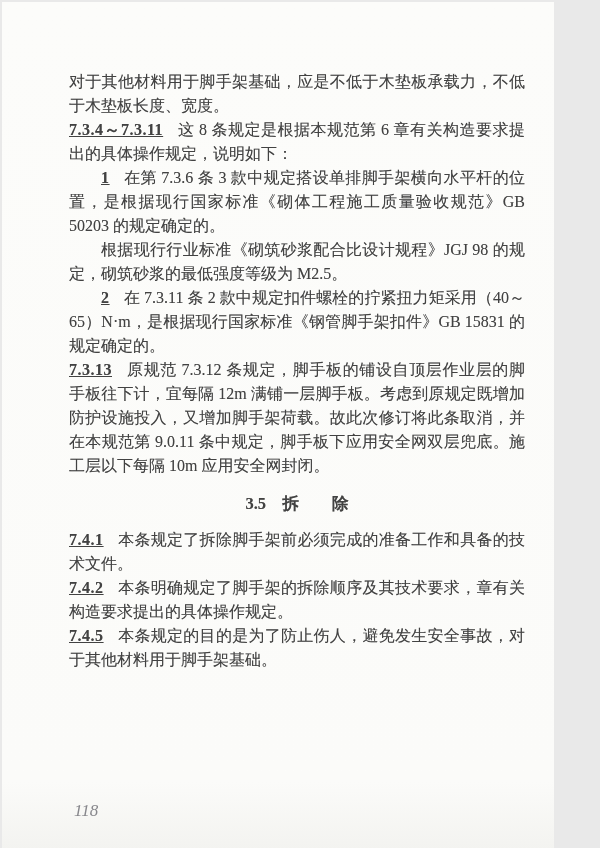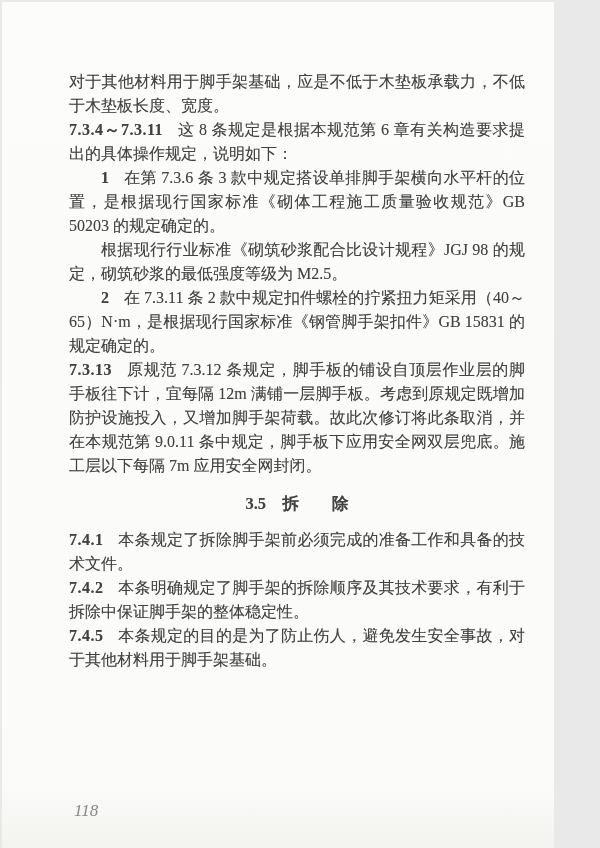--- a/index.html
+++ b/index.html
@@ -32,20 +32,21 @@
     padding: 0;
     text-indent: 0;
   }
   p.para.indent {
     text-indent: 2em;
   }
   .clause-label {
     font-weight: bold;
     margin-right: 0.9em;
     letter-spacing: 0.5px;
+    text-decoration: underline;
   }
   .heading {
     font-weight: bold;
     text-align: center;
     font-size: 16.5px;
     line-height: 24px;
     margin: 14px 0 12px 0;
     text-shadow: 0 0 0.6px rgba(70, 70, 70, 0.4);
   }
   .page-number {
@@ -61,20 +62,20 @@
 </head>
 <body>
 
 <div class="page">
   <div class="doc-body" id="doc-body">
       <p class="para"><span>对于其他材料用于脚手架基础，应是不低于木垫板承载力，不低于木垫板长度、宽度。</span></p>
       <p class="para"><span class="clause-label">7.3.4～7.3.11</span><span>这 8 条规定是根据本规范第 6 章有关构造要求提出的具体操作规定，说明如下：</span></p>
       <p class="para indent"><span class="clause-label">1</span><span>在第 7.3.6 条 3 款中规定搭设单排脚手架横向水平杆的位置，是根据现行国家标准《砌体工程施工质量验收规范》GB 50203 的规定确定的。</span></p>
       <p class="para indent"><span>根据现行行业标准《砌筑砂浆配合比设计规程》JGJ 98 的规定，砌筑砂浆的最低强度等级为 M2.5。</span></p>
       <p class="para indent"><span class="clause-label">2</span><span>在 7.3.11 条 2 款中规定扣件螺栓的拧紧扭力矩采用（40～65）N·m，是根据现行国家标准《钢管脚手架扣件》GB 15831 的规定确定的。</span></p>
-      <p class="para"><span class="clause-label">7.3.13</span><span>原规范 7.3.12 条规定，脚手板的铺设自顶层作业层的脚手板往下计，宜每隔 12m 满铺一层脚手板。考虑到原规定既增加防护设施投入，又增加脚手架荷载。故此次修订将此条取消，并在本规范第 9.0.11 条中规定，脚手板下应用安全网双层兜底。施工层以下每隔 7m 应用安全网封闭。</span></p>
+      <p class="para"><span class="clause-label">7.3.13</span><span>原规范 7.3.12 条规定，脚手板的铺设自顶层作业层的脚手板往下计，宜每隔 12m 满铺一层脚手板。考虑到原规定既增加防护设施投入，又增加脚手架荷载。故此次修订将此条取消，并在本规范第 9.0.11 条中规定，脚手板下应用安全网双层兜底。施工层以下每隔 10m 应用安全网封闭。</span></p>
       <div class="heading">3.5　拆　　除</div>
       <p class="para"><span class="clause-label">7.4.1</span><span>本条规定了拆除脚手架前必须完成的准备工作和具备的技术文件。</span></p>
-      <p class="para"><span class="clause-label">7.4.2</span><span>本条明确规定了脚手架的拆除顺序及其技术要求，有利于拆除中保证脚手架的整体稳定性。</span></p>
+      <p class="para"><span class="clause-label">7.4.2</span><span>本条明确规定了脚手架的拆除顺序及其技术要求，章有关构造要求提出的具体操作规定。</span></p>
       <p class="para"><span class="clause-label">7.4.5</span><span>本条规定的目的是为了防止伤人，避免发生安全事故，对于其他材料用于脚手架基础。</span></p>
     </div>
   <div class="page-number">118</div>
 </div>
 
 </body></html>

